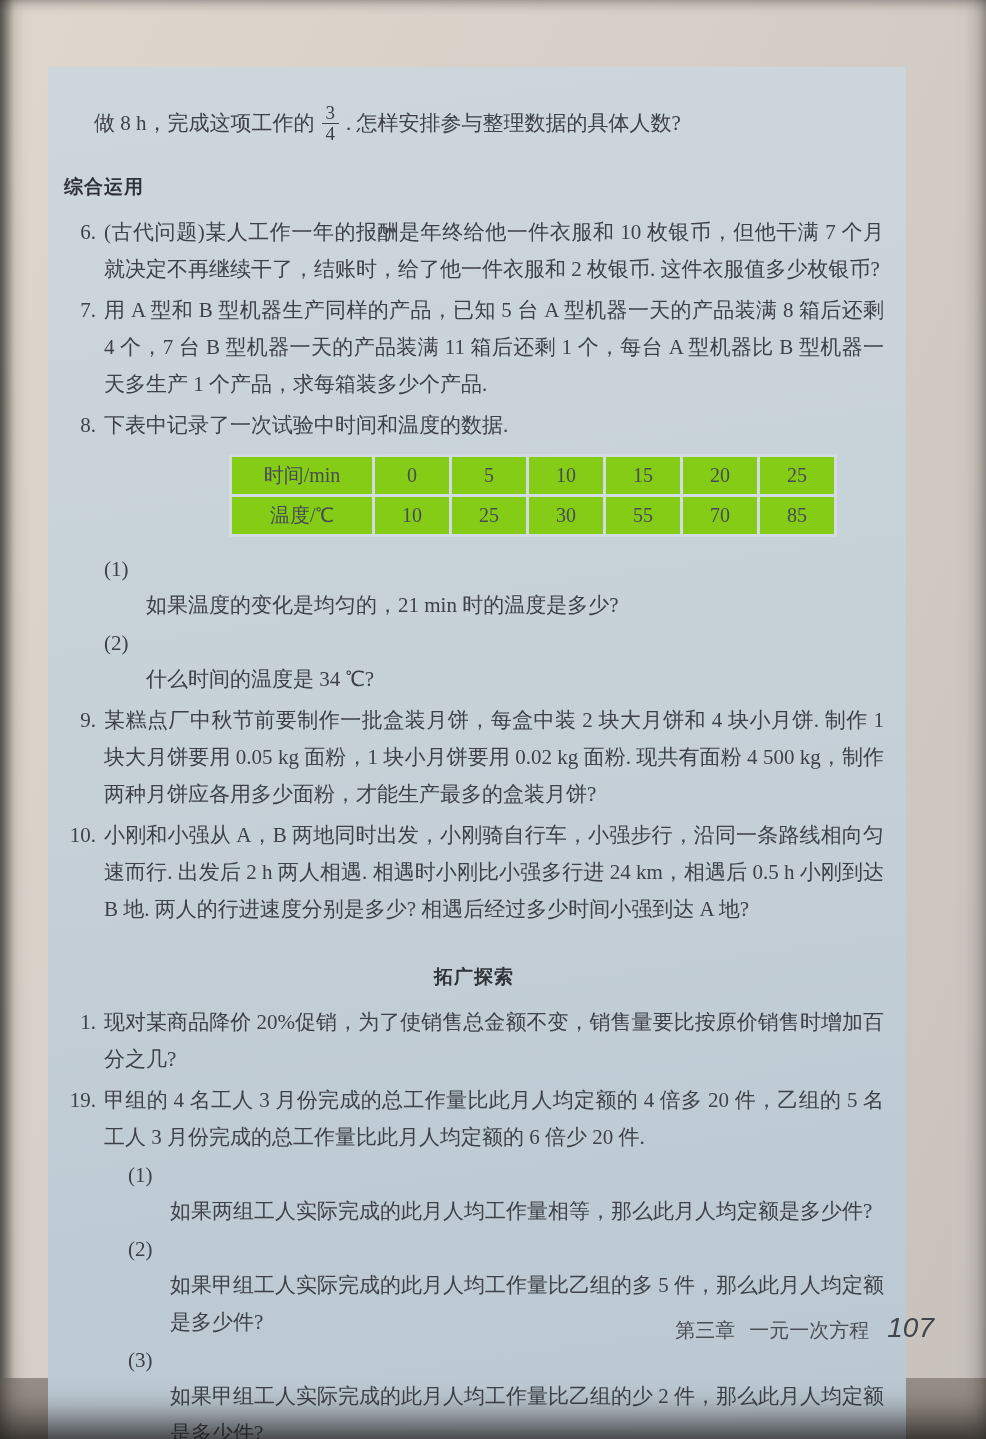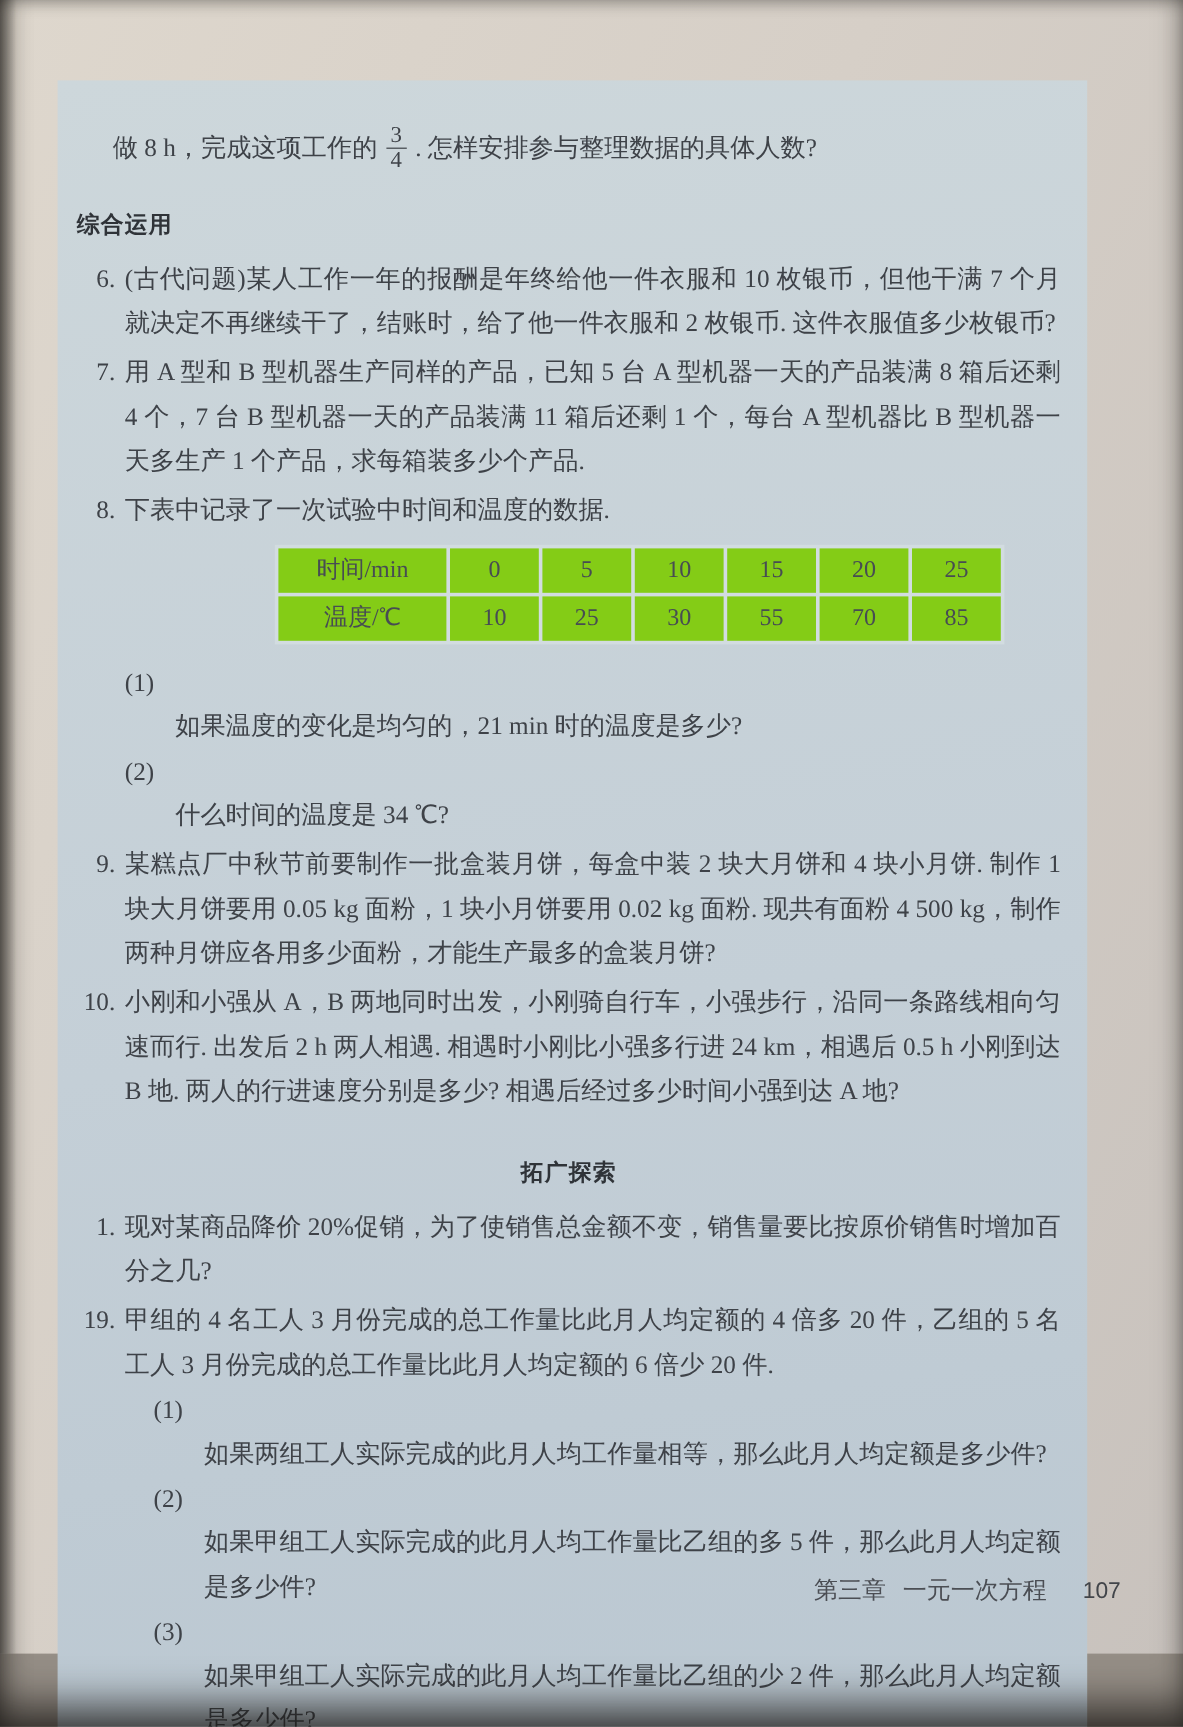--- a/index.html
+++ b/index.html
@@ -75,21 +75,21 @@
   }
   .dtable td.th{width:128px;}
   .dtable td.tv{width:62px;}
   .footer{
     position:absolute;right:52px;top:1312px;
     font-size:20px;color:#4b4e54;
     display:flex;align-items:baseline;gap:14px;
   }
   .footer .pageno{
     font-family:"Liberation Sans", sans-serif;
-    font-size:19px;color:#42454a;margin-left:16px;
+    font-size:28px;color:#42454a;margin-left:4px;font-style:italic;
   }
 </style>
 </head>
 <body>
 
 <div class="page">
   <div class="paper">
     <div class="panel">
 
       <p class="intro">

